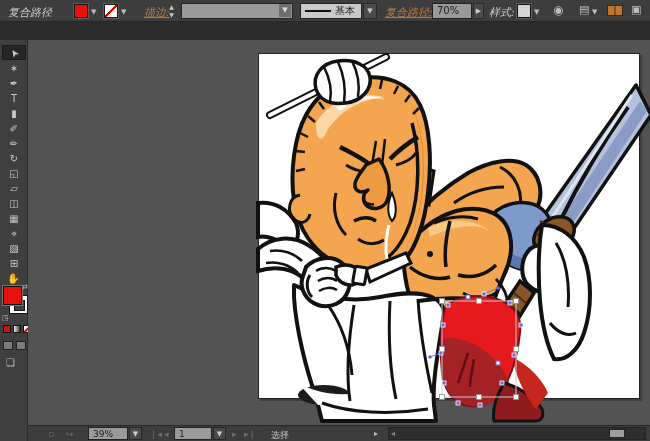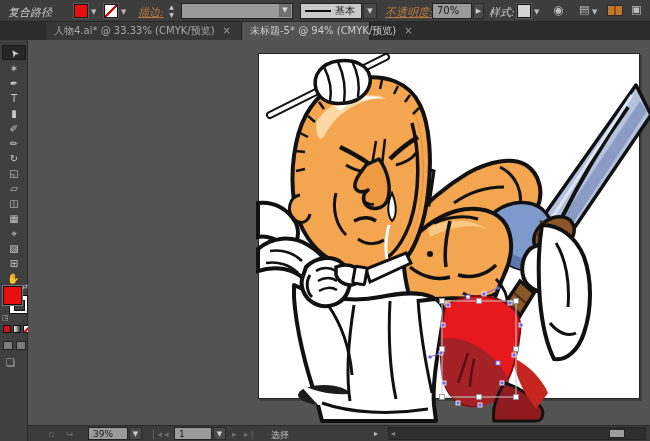--- a/index.html
+++ b/index.html
@@ -90,59 +90,51 @@
   <div class="control-panel">
     <span class="cp-label" style="left:8px">复合路径</span>
 
     <span class="swatch" style="left:74px;background:#e80f0f"></span>
     <span class="dd" style="left:91px">▼</span>
 
     <span class="swatch" style="left:104px;background:
       linear-gradient(135deg, transparent 43%, #d60000 43%, #d60000 57%, transparent 57%), #fff"></span>
     <span class="dd" style="left:121px">▼</span>
 
-    <span class="cp-label cp-accent" style="left:138px">描边:</span>
+    <span class="cp-label cp-accent" style="left:144px">描边:</span>
 
     <span class="stepper">▲<br>▼</span>
 
     <div class="field" style="left:181px;width:112px">
       <span class="fdd">▼</span>
     </div>
 
     <div class="field" style="left:300px;width:62px;background:#c9c9c9">
       <span class="brush-line"></span><span>基本</span>
     </div>
     <span class="sq-btn" style="left:363px">▼</span>
 
-    <span class="cp-label cp-accent" style="left:385px">不透明度:</span>
+    <span class="cp-label cp-accent" style="left:385px">复合路径:</span>
     <div class="field" style="left:432px;width:40px">
       <span>70%</span>
     </div>
     <span class="sq-btn" style="left:473px;width:11px">▶</span>
 
     <span class="cp-label" style="left:489px">样式:</span>
     <span class="swatch" style="left:517px;background:#d4d4d4"></span>
     <span class="dd" style="left:534px">▼</span>
 
     <span class="cp-icon" style="left:553px">◉</span>
     <span class="cp-icon" style="left:579px;font-size:11px">▤</span>
     <span class="dd" style="left:592px">▼</span>
     <span style="position:absolute;left:607px;top:5px;width:16px;height:11px;border:1px solid #2a2a2a;
                  background:linear-gradient(90deg,#c1762c 0 45%, #8a4d1c 45% 55%, #c1762c 55%);"></span>
     <span class="cp-icon" style="left:631px;font-size:11px">▣</span>
   </div>
 
-  <div class="tab-bar">
-    <div class="tab inactive">
-      <span>人物4.ai* @ 33.33% (CMYK/预览)</span><span class="close">×</span>
-    </div>
-    <div class="tab active">
-      <span>未标题-5* @ 94% (CMYK/预览)</span><span class="close">×</span>
-    </div>
-  </div>
 
   <div class="toolbar">
     <div class="tool selected rot" style="top:5px"><span class="glyph">➤</span></div>
     <div class="tool" style="top:21px"><span class="glyph">✶</span></div>
     <div class="tool" style="top:36px"><span class="glyph">✒</span></div>
     <div class="tool" style="top:51px"><span class="glyph">T</span></div>
     <div class="tool" style="top:66px"><span class="glyph">▮</span></div>
     <div class="tool" style="top:81px"><span class="glyph">✐</span></div>
     <div class="tool" style="top:96px"><span class="glyph">✏</span></div>
     <div class="tool" style="top:111px"><span class="glyph">↻</span></div>

